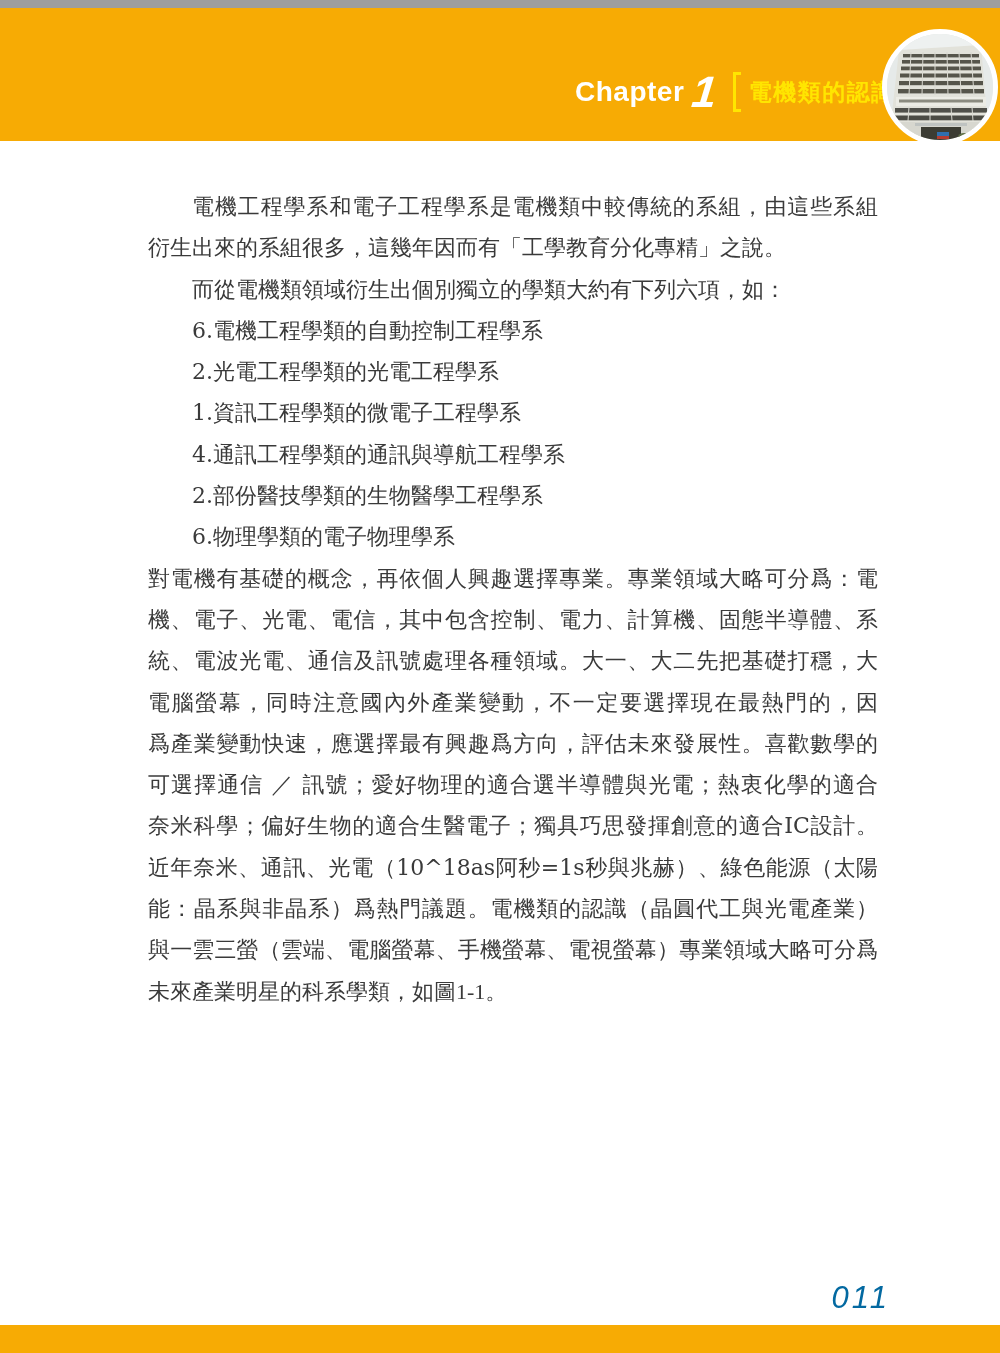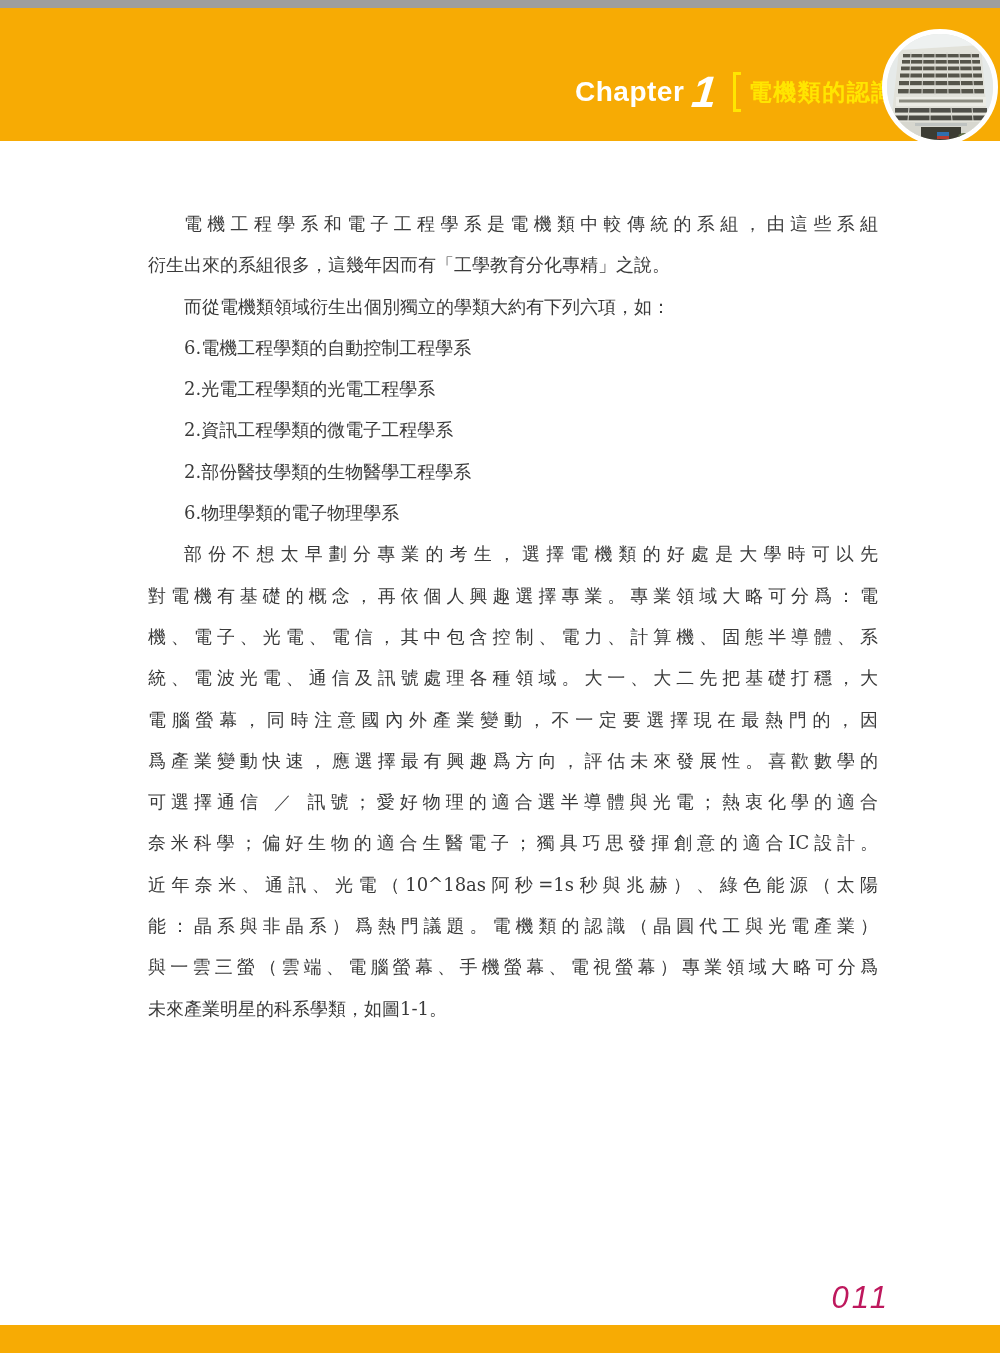--- a/index.html
+++ b/index.html
@@ -57,37 +57,37 @@
   
   .photo-circle{
     position:absolute;left:882px;top:21px;
     width:106px;height:106px;border-radius:50%;
     border:5px solid #ffffff;overflow:hidden;
     background:#e8ebea;
   }
   .photo-circle svg{display:block;}
   
   .textblock{
-    position:absolute;left:148px;top:195px;width:730px;
-    font-size:18px;line-height:41.3px;color:#3a3a3a;
+    position:absolute;left:148px;top:178px;width:730px;
+    font-size:22px;line-height:41.3px;color:#3a3a3a;
   }
   .ln{white-space:nowrap;}
-  .ln.wrapok{white-space:normal;}
+  .ln.wrapok{white-space:normal;font-family:Liberation Serif, serif;}
   .ln.just{
     white-space:normal;
     text-align:justify;
     text-align-last:justify;
   }
   .ln.ind{text-indent:2em;}
   
   .page-number{
     position:absolute;right:110px;top:1272px;
     font-family:"Liberation Sans","DejaVu Sans",sans-serif;
     font-style:italic;font-weight:400;
-    font-size:31px;color:#be185d;letter-spacing:3px;
+    font-size:31px;color:#0369a1;letter-spacing:3px;
   }
 </style>
 </head>
 <body>
 
 <div class="page">
 
   <div class="band-top">
     <div class="chapter-row">
       <span class="chapter-word">Chapter</span>
@@ -149,24 +149,24 @@
       <ellipse cx="77" cy="103" rx="6" ry="4" fill="#617148"></ellipse>
     </svg>
   </div>
 
   <div class="textblock">
     <div class="ln just ind">電機工程學系和電子工程學系是電機類中較傳統的系組，由這些系組</div>
     <div class="ln wrapok">衍生出來的系組很多，這幾年因而有「工學教育分化專精」之說。</div>
     <div class="ln ind">而從電機類領域衍生出個別獨立的學類大約有下列六項，如：</div>
     <div class="ln ind">6.電機工程學類的自動控制工程學系</div>
     <div class="ln ind">2.光電工程學類的光電工程學系</div>
-    <div class="ln ind">2.資訊工程學類的微電子工程學系</div>
+    <div class="ln ind">1.資訊工程學類的微電子工程學系</div>
+    <div class="ln ind">4.通訊工程學類的通訊與導航工程學系</div>
     <div class="ln ind">2.部份醫技學類的生物醫學工程學系</div>
     <div class="ln ind">6.物理學類的電子物理學系</div>
-    <div class="ln just ind">部份不想太早劃分專業的考生，選擇電機類的好處是大學時可以先</div>
     <div class="ln just">對電機有基礎的概念，再依個人興趣選擇專業。專業領域大略可分爲：電</div>
     <div class="ln just">機、電子、光電、電信，其中包含控制、電力、計算機、固態半導體、系</div>
     <div class="ln just">統、電波光電、通信及訊號處理各種領域。大一、大二先把基礎打穩，大</div>
     <div class="ln just">電腦螢幕，同時注意國內外產業變動，不一定要選擇現在最熱門的，因</div>
     <div class="ln just">爲產業變動快速，應選擇最有興趣爲方向，評估未來發展性。喜歡數學的</div>
     <div class="ln just">可選擇通信 ／ 訊號；愛好物理的適合選半導體與光電；熱衷化學的適合</div>
     <div class="ln just">奈米科學；偏好生物的適合生醫電子；獨具巧思發揮創意的適合IC設計。</div>
     <div class="ln just">近年奈米、通訊、光電（10^18as阿秒=1s秒與兆赫）、綠色能源（太陽</div>
     <div class="ln just">能：晶系與非晶系）爲熱門議題。電機類的認識（晶圓代工與光電產業）</div>
     <div class="ln just">與一雲三螢（雲端、電腦螢幕、手機螢幕、電視螢幕）專業領域大略可分爲</div>

